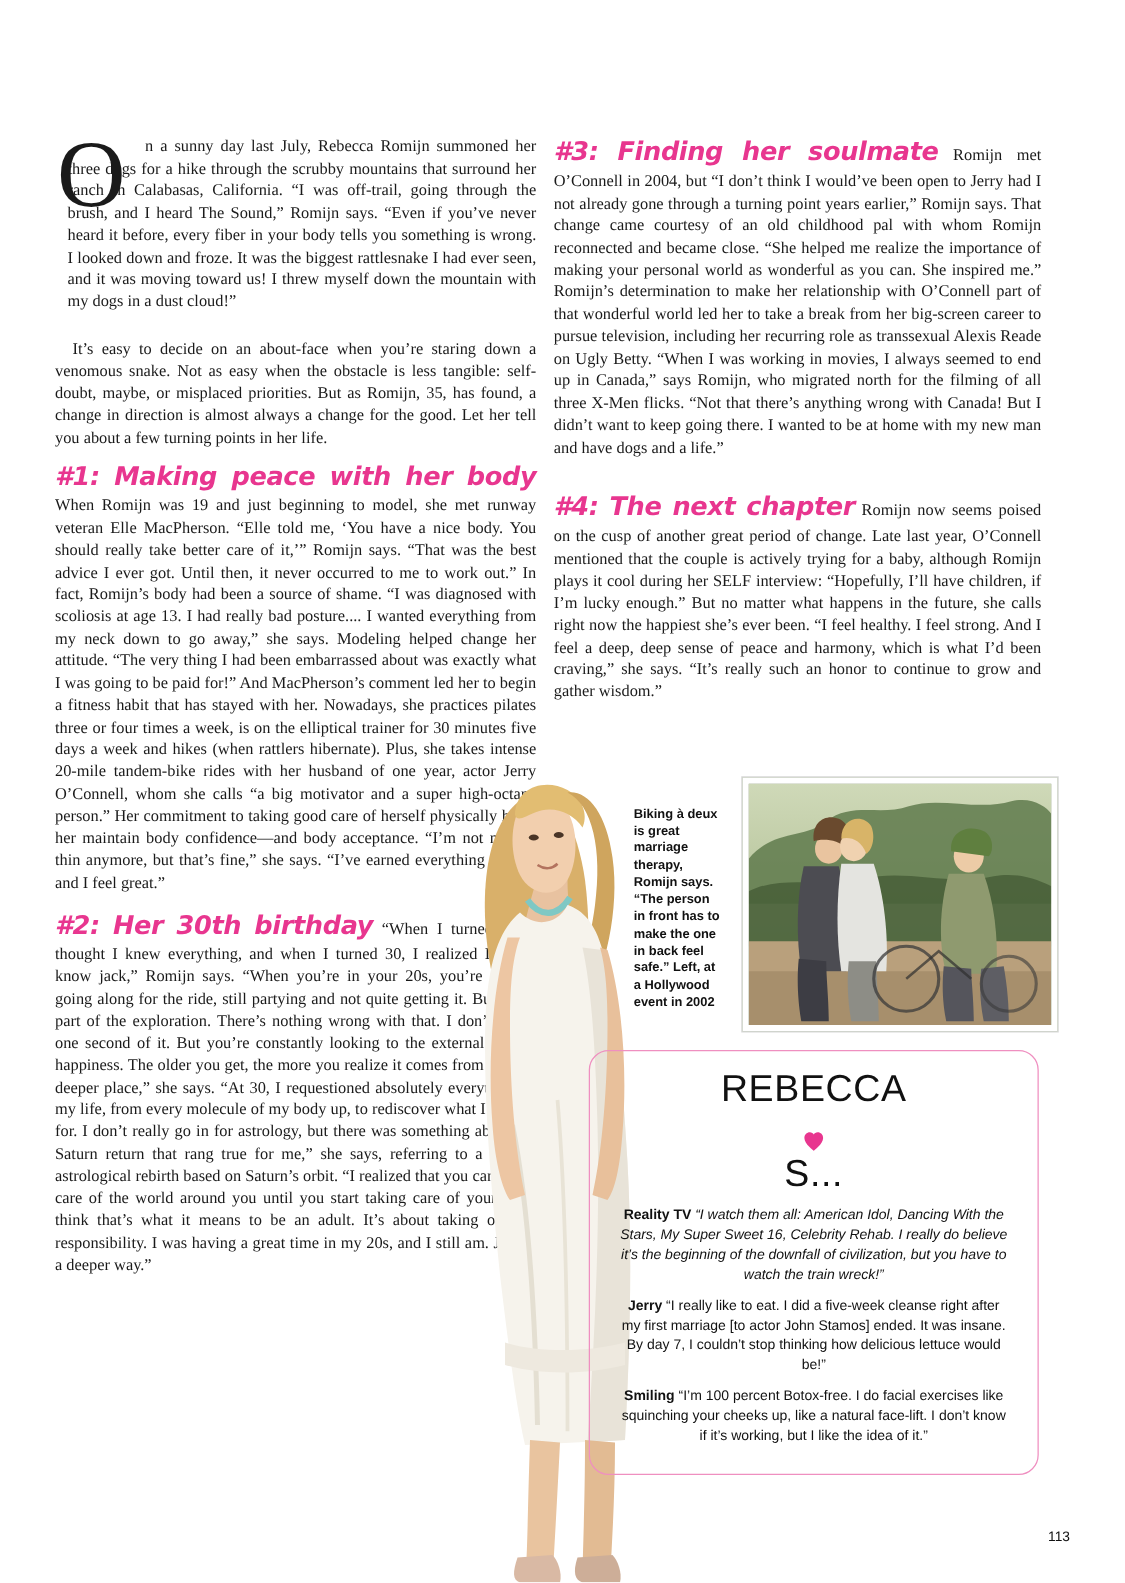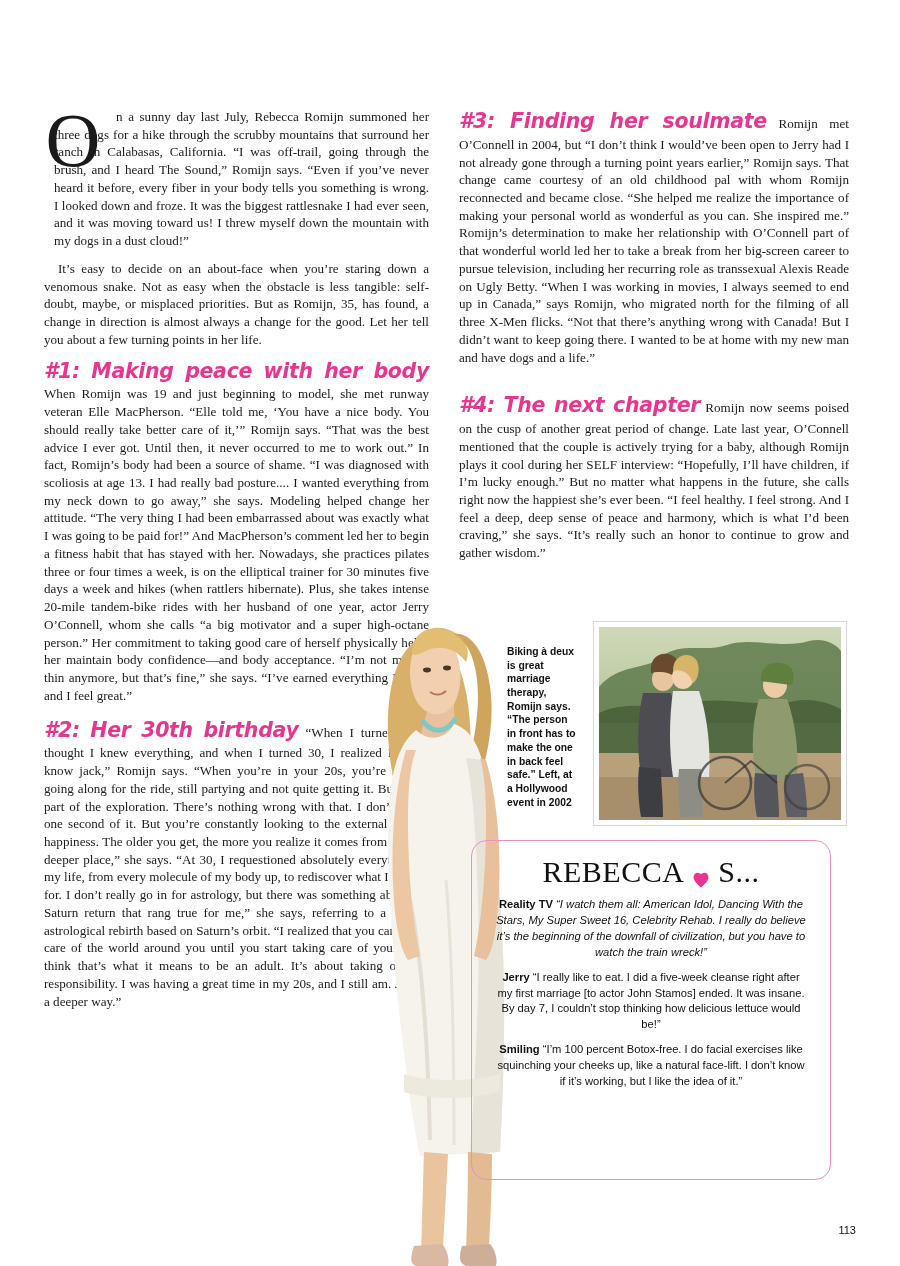--- a/index.html
+++ b/index.html
@@ -29,21 +29,21 @@
     text-align: justify;
     hyphens: auto;
     -webkit-hyphens: auto;
   }
   .col-left {
     left: 44px;
     top: 108px;
     width: 385px;
   }
   .col-right {
-    left: 459px;
+    left: 443px;
     top: 108px;
     width: 390px;
   }
 
   p { margin: 0; text-indent: 0; }
   p.ind { text-indent: 14px; }
 
   
   .dropcap-wrap {
     position: relative;
@@ -120,30 +120,31 @@
     top: 840px;
     width: 360px;
     height: 340px;
     border: 1.6px solid #ef8fc0;
     border-radius: 16px;
     box-sizing: border-box;
     padding: 14px 22px 10px 22px;
   }
   .sidebox h2 {
     margin: 0 0 8px 0;
-    font-family: Liberation Serif, serif;
+    font-family: Liberation Sans, sans-serif;
     font-weight: 400;
     font-size: 30px;
     letter-spacing: 0.5px;
     text-align: center;
     color: #111;
     display: flex;
     align-items: center;
     justify-content: center;
     gap: 7px;
+    flex-direction: column;
   }
   .heart {
     display: inline-block;
     width: 20px;
     height: 20px;
     position: relative;
     top: 1px;
   }
   .sidebox .lede {
     font-family: "Liberation Sans", sans-serif;
@@ -179,21 +180,21 @@
 
 <div class="page">
 
   <div class="col col-left">
 
     <div class="dropcap-wrap">
       <div class="dropcap">O</div>
       <p class="firstpara">n a sunny day last July, Rebecca Romijn summoned her three dogs for a hike through the scrubby mountains that surround her ranch in Calabasas, California. “I was off-trail, going through the brush, and I heard The Sound,” Romijn says. “Even if you’ve never heard it before, every fiber in your body tells you something is wrong. I looked down and froze. It was the biggest rattlesnake I had ever seen, and it was moving toward us! I threw myself down the mountain with my dogs in a dust cloud!”</p>
     </div>
 
-    <p class="ind" style="margin-top:10px">It’s easy to decide on an about-face when you’re staring down a venomous snake. Not as easy when the obstacle is less tangible: self-doubt, maybe, or misplaced priorities. But as Romijn, 35, has found, a change in direction is almost always a change for the good. Let her tell you about a few turning points in her life.</p>
+    <p class="ind" style="margin-top:20px">It’s easy to decide on an about-face when you’re staring down a venomous snake. Not as easy when the obstacle is less tangible: self-doubt, maybe, or misplaced priorities. But as Romijn, 35, has found, a change in direction is almost always a change for the good. Let her tell you about a few turning points in her life.</p>
 
     <p class="runin">
       <span class="headline">#1: Making peace with her body</span>
       <span>When Romijn was 19 and just beginning to model, she met runway veteran Elle MacPherson. “Elle told me, ‘You have a nice body. You should really take better care of it,’” Romijn says. “That was the best advice I ever got. Until then, it never occurred to me to work out.” In fact, Romijn’s body had been a source of shame. “I was diagnosed with scoliosis at age 13. I had really bad posture.... I wanted everything from my neck down to go away,” she says. Modeling helped change her attitude. “The very thing I had been embarrassed about was exactly what I was going to be paid for!” And MacPherson’s comment led her to begin a fitness habit that has stayed with her. Nowadays, she practices pilates three or four times a week, is on the elliptical trainer for 30 minutes five days a week and hikes (when rattlers hibernate). Plus, she takes intense 20-mile tandem-bike rides with her husband of one year, actor Jerry O’Connell, whom she calls “a big motivator and a super high-octane person.” Her commitment to taking good care of herself physically helps her maintain body confidence—and body acceptance. “I’m not model-thin anymore, but that’s fine,” she says. “I’ve earned everything I have, and I feel great.”</span>
     </p>
 
     <p class="runin" style="margin-top:12px">
       <span class="headline">#2: Her 30th birthday</span>
       <span>“When I turned 25, I thought I knew everything, and when I turned 30, I realized I didn’t know jack,” Romijn says. “When you’re in your 20s, you’re sort of going along for the ride, still partying and not quite getting it. But that’s part of the exploration. There’s nothing wrong with that. I don’t regret one second of it. But you’re constantly looking to the external to find happiness. The older you get, the more you realize it comes from a much deeper place,” she says. “At 30, I requestioned absolutely everything in my life, from every molecule of my body up, to rediscover what I’m here for. I don’t really go in for astrology, but there was something about the Saturn return that rang true for me,” she says, referring to a sort of astrological rebirth based on Saturn’s orbit. “I realized that you can’t take care of the world around you until you start taking care of yourself. I think that’s what it means to be an adult. It’s about taking on that responsibility. I was having a great time in my 20s, and I still am. Just in a deeper way.”</span>
     </p>

